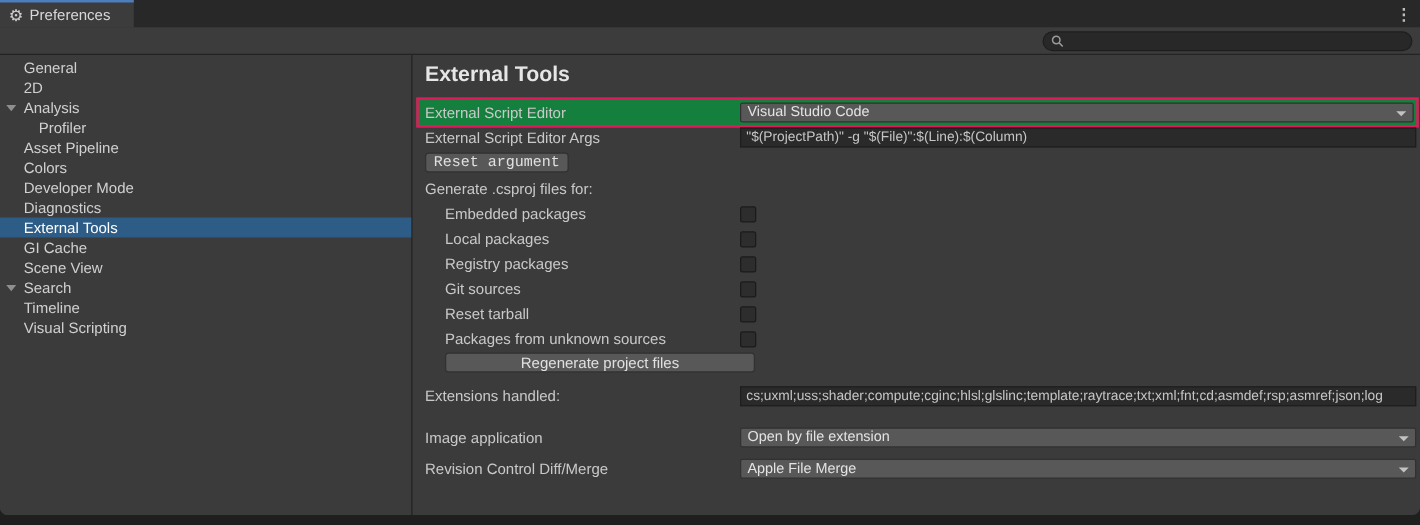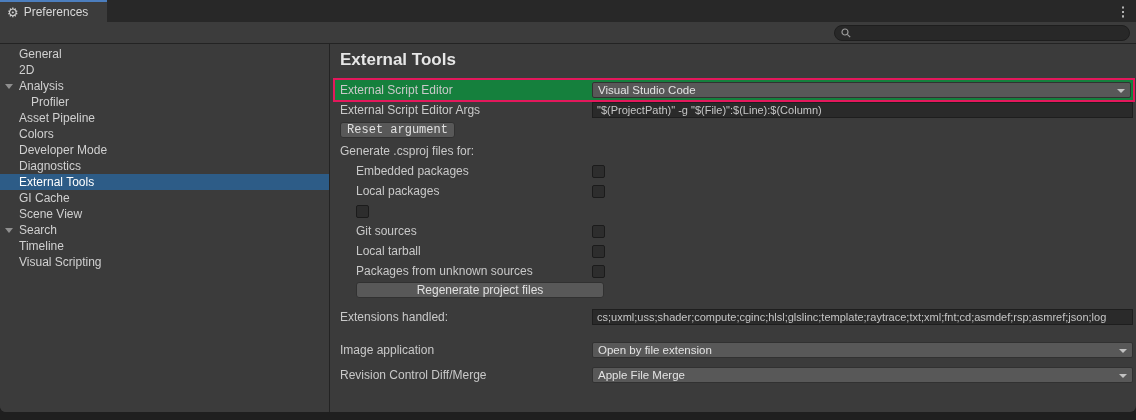--- a/index.html
+++ b/index.html
@@ -134,28 +134,29 @@
       <div id="checkbox-rows">
           <div class="row check-row mt4">
             <span class="row-label">Embedded packages</span>
             <div class="checkbox"></div>
           </div>
           <div class="row check-row mt4">
             <span class="row-label">Local packages</span>
             <div class="checkbox"></div>
           </div>
           <div class="row check-row mt4">
+            <span class="row-label">Registry packages</span>
             <div class="checkbox"></div>
           </div>
           <div class="row check-row mt4">
             <span class="row-label">Git sources</span>
             <div class="checkbox"></div>
           </div>
           <div class="row check-row mt4">
-            <span class="row-label">Local tarball</span>
+            <span class="row-label">Reset tarball</span>
             <div class="checkbox"></div>
           </div>
           <div class="row check-row mt4">
             <span class="row-label">Packages from unknown sources</span>
             <div class="checkbox"></div>
           </div>
         </div>
 
       <div class="row mt3">
         <div class="btn btn-regen">Regenerate project files</div>

